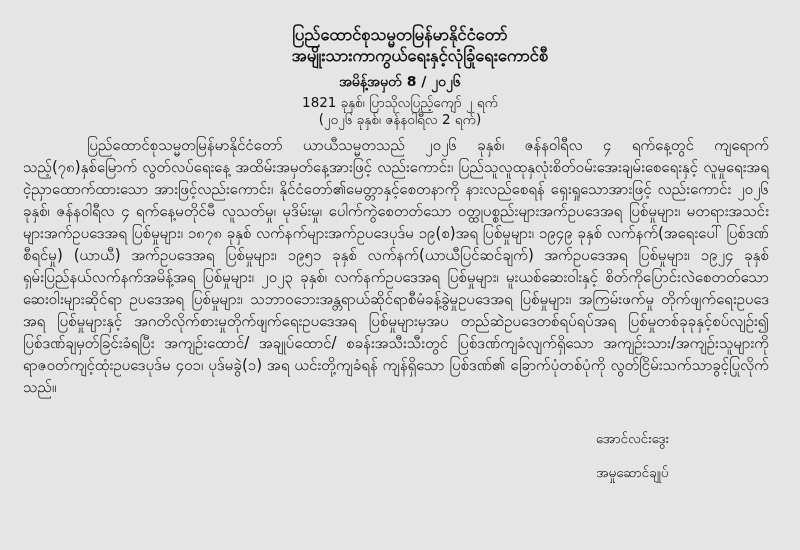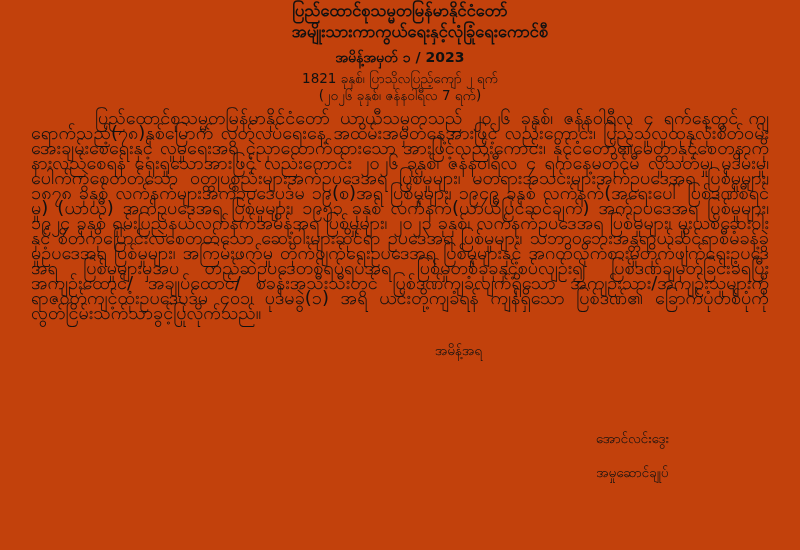--- a/index.html
+++ b/index.html
@@ -5,22 +5,22 @@
   * { margin: 0; padding: 0; box-sizing: border-box; }
   html, body {
     width: 800px; height: 550px;
     background: #ffffff;
     font-family: "DejaVu Sans", "Liberation Sans", sans-serif;
     color: #111111;
     overflow: hidden;
   }
   .page {
     width: 800px; height: 550px;
-    background: #c2410c;
-    padding-top: 0;
+    background: #e5e5e5;
+    padding-top: 24px;
     position: relative;
   }
   .doc-header { text-align: center; }
   .gov-title {
     font-size: 16.5px;
     font-weight: bold;
     line-height: 21px;
   }
   .council-title {
     font-size: 16.5px;
@@ -39,23 +39,23 @@
     line-height: 17px;
   }
   .date-myanmar { margin-top: 4px; }
   .doc-title {
     font-size: 14.5px;
     font-weight: bold;
     line-height: 18px;
     margin-top: 6px;
   }
   .body-paragraph {
-    margin: 6px 31px 0 31px;
-    font-size: 18px;
-    line-height: 15px;
+    margin: 6px 31px 0 23px;
+    font-size: 15px;
+    line-height: 22px;
     text-align: justify;
     text-indent: 64px;
     word-break: break-word;
   }
   .by-order {
     margin-top: 22px;
     margin-left: 435px;
     font-size: 13.5px;
     line-height: 17px;
   }
@@ -72,27 +72,26 @@
   .signatory-title { margin-top: 17px; }
 </style>
 </head>
 <body>
 
 <div class="page">
 
   <div class="doc-header">
     <div class="gov-title">ပြည်ထောင်စုသမ္မတမြန်မာနိုင်ငံတော်</div>
     <div class="council-title">အမျိုးသားကာကွယ်ရေးနှင့်လုံခြုံရေးကောင်စီ</div>
-    <div class="order-number">အမိန့်အမှတ် ၁ / 2023</div>
+    <div class="order-number">အမိန့်အမှတ် 8 / ၂၀၂၆</div>
     <div class="date-line date-myanmar">1821 ခုနှစ်၊ ပြာသိုလပြည့်ကျော် ၂ ရက်</div>
-    <div class="date-line">(၂၀၂၆ ခုနှစ်၊ ဇန်နဝါရီလ 7 ရက်)</div>
+    <div class="date-line">(၂၀၂၆ ခုနှစ်၊ ဇန်နဝါရီလ 2 ရက်)</div>
   </div>
 
   <p class="body-paragraph">ပြည်ထောင်စုသမ္မတမြန်မာနိုင်ငံတော် ယာယီသမ္မတသည် ၂၀၂၆ ခုနှစ်၊ ဇန်နဝါရီလ ၄ ရက်နေ့တွင် ကျရောက်သည့်(၇၈)နှစ်မြောက် လွတ်လပ်ရေးနေ့ အထိမ်းအမှတ်နေ့အားဖြင့် လည်းကောင်း၊ ပြည်သူလူထုနှလုံးစိတ်ဝမ်းအေးချမ်းစေရေးနှင့် လူမှုရေးအရ ငဲ့ညှာထောက်ထားသော အားဖြင့်လည်းကောင်း၊ နိုင်ငံတော်၏မေတ္တာနှင့်စေတနာကို နားလည်စေရန် ရှေးရှုသောအားဖြင့် လည်းကောင်း ၂၀၂၆ ခုနှစ်၊ ဇန်နဝါရီလ ၄ ရက်နေ့မတိုင်မီ လူသတ်မှု၊ မုဒိမ်းမှု၊ ပေါက်ကွဲစေတတ်သော ဝတ္ထုပစ္စည်းများအက်ဥပဒေအရ ပြစ်မှုများ၊ မတရားအသင်းများအက်ဥပဒေအရ ပြစ်မှုများ၊ ၁၈၇၈ ခုနှစ် လက်နက်များအက်ဥပဒေပုဒ်မ ၁၉(စ)အရ ပြစ်မှုများ၊ ၁၉၄၉ ခုနှစ် လက်နက်(အရေးပေါ် ပြစ်ဒဏ်စီရင်မှု) (ယာယီ) အက်ဥပဒေအရ ပြစ်မှုများ၊ ၁၉၅၁ ခုနှစ် လက်နက်(ယာယီပြင်ဆင်ချက်) အက်ဥပဒေအရ ပြစ်မှုများ၊ ၁၉၂၄ ခုနှစ် ရှမ်းပြည်နယ်လက်နက်အမိန့်အရ ပြစ်မှုများ၊ ၂၀၂၃ ခုနှစ်၊ လက်နက်ဥပဒေအရ ပြစ်မှုများ၊ မူးယစ်ဆေးဝါးနှင့် စိတ်ကိုပြောင်းလဲစေတတ်သော ဆေးဝါးများဆိုင်ရာ ဥပဒေအရ ပြစ်မှုများ၊ သဘာဝဘေးအန္တရာယ်ဆိုင်ရာစီမံခန့်ခွဲမှုဥပဒေအရ ပြစ်မှုများ၊ အကြမ်းဖက်မှု တိုက်ဖျက်ရေးဥပဒေအရ ပြစ်မှုများနှင့် အဂတိလိုက်စားမှုတိုက်ဖျက်ရေးဥပဒေအရ ပြစ်မှုများမှအပ တည်ဆဲဥပဒေတစ်ရပ်ရပ်အရ ပြစ်မှုတစ်ခုခုနှင့်စပ်လျဉ်း၍ ပြစ်ဒဏ်ချမှတ်ခြင်းခံရပြီး အကျဉ်းထောင်/ အချုပ်ထောင်/ စခန်းအသီးသီးတွင် ပြစ်ဒဏ်ကျခံလျက်ရှိသော အကျဉ်းသား/အကျဉ်းသူများကို ရာဇဝတ်ကျင့်ထုံးဥပဒေပုဒ်မ ၄၀၁၊ ပုဒ်မခွဲ(၁) အရ ယင်းတို့ကျခံရန် ကျန်ရှိသော ပြစ်ဒဏ်၏ ခြောက်ပုံတစ်ပုံကို လွတ်ငြိမ်းသက်သာခွင့်ပြုလိုက်သည်။</p>
 
-  <div class="by-order">အမိန့်အရ</div>
 
   <div class="signature-block">
     <div class="signatory-name">အောင်လင်းဒွေး</div>
     <div class="signatory-title">အမှုဆောင်ချုပ်</div>
   </div>
 
 </div>
 
 </body></html>

